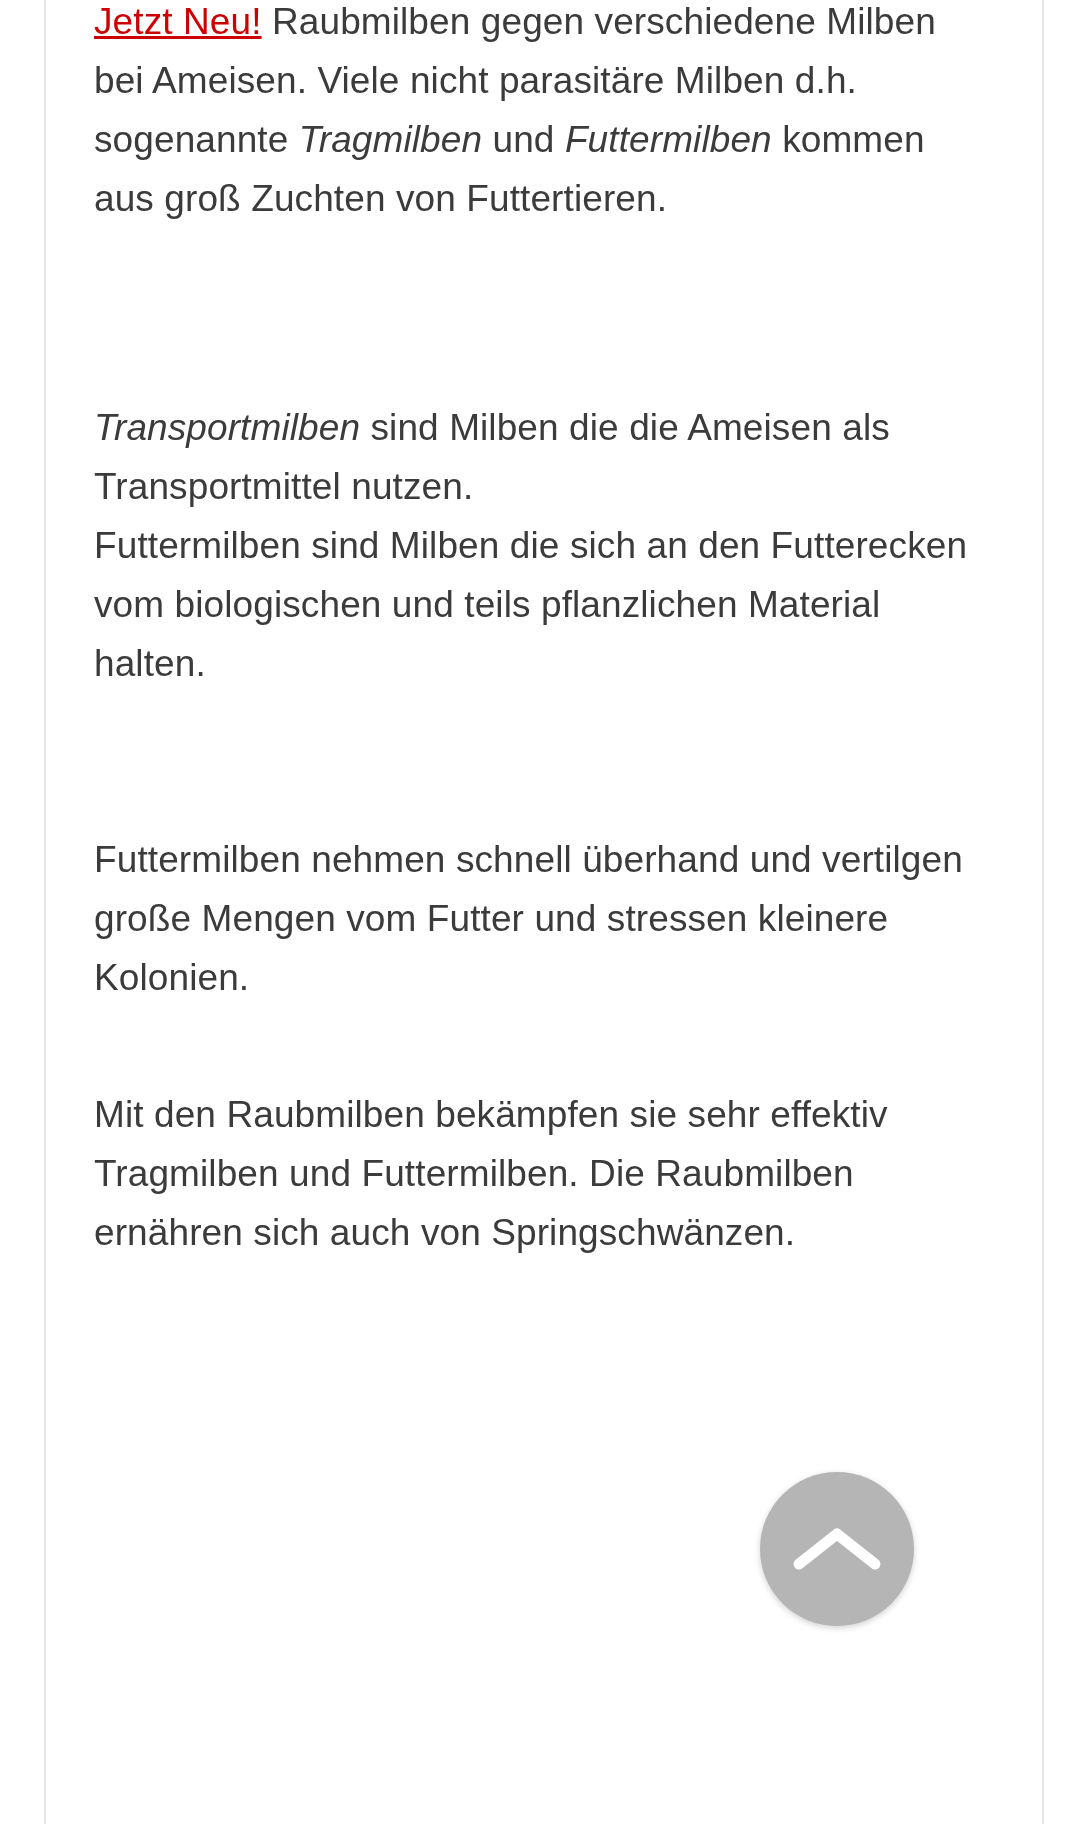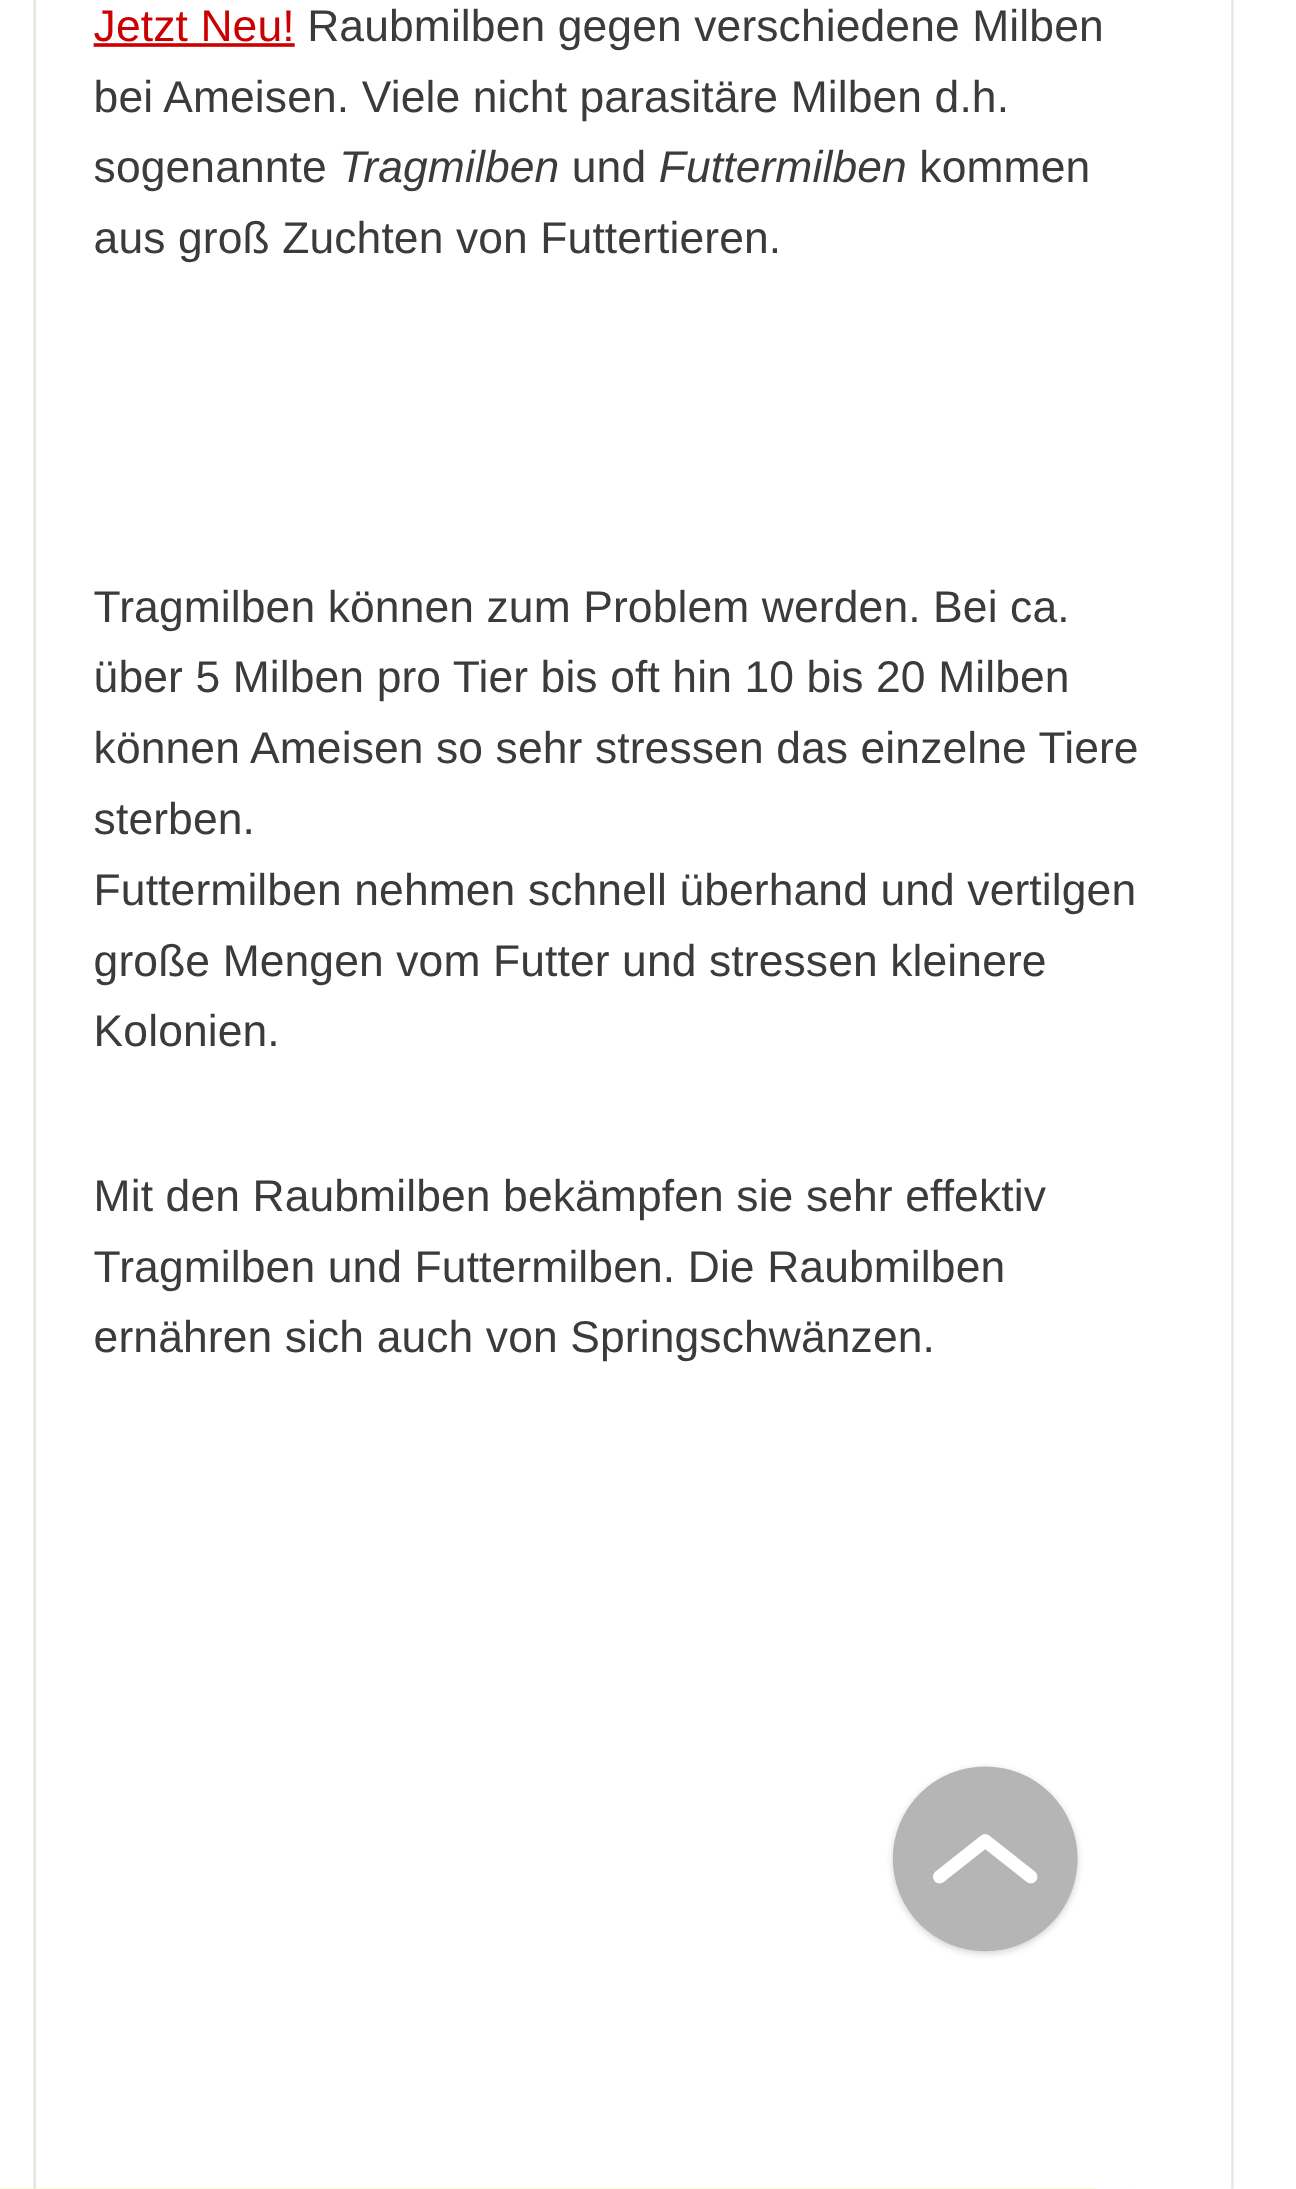--- a/index.html
+++ b/index.html
@@ -12,25 +12,25 @@
     height: 1824px;
     font-family: "Liberation Sans", sans-serif;
     color: #3a3a3a;
     position: relative;
     overflow: hidden;
   }
 
   
   #page {
     position: absolute;
-    left: 0;
+    left: 16px;
     top: 0;
     width: 941px;
     height: 1824px;
-    background: #bef264;
+    background: #f9a8d4;
   }
 
   #content-column {
     position: absolute;
     left: 28px;
     top: 0;
     width: 1000px;
     height: 1824px;
     border-left: 2px solid #e6e6e6;
     border-right: 2px solid #e6e6e6;
@@ -114,24 +114,25 @@
 
   <div id="article">
 
     <p class="para"><a class="link-new" href="#">Jetzt Neu!</a><span> Raubmilben gegen verschiedene Milben bei Ameisen. Viele nicht parasitäre Milben d.h. sogenannte </span><span class="it">Tragmilben</span><span> und </span><span class="it">Futtermilben</span><span> kommen aus groß Zuchten von Futtertieren.</span></p>
 
     <div class="gap-lg"></div>
 
 
     <div class="gap-md"></div>
 
+    <p class="para"><span class="it">Transportmilben</span><span> sind Milben die die Ameisen als Transportmittel nutzen.</span><br><span>Futtermilben sind Milben die sich an den Futterecken vom biologischen und teils pflanzlichen Material halten.</span></p>
 
     <div class="gap-md"></div>
 
-    <p class="para"><span>Tragmilben können zum Problem werden. Bei ca. über 5 Milben pro Tier bis oft hin 10 bis 20 Milben können Ameisen so sehr stressen das einzelne Tiere sterben.</span><br><span>Futtermilben nehmen schnell überhand und vertilgen große Mengen vom Futter und stressen kleinere Kolonien.</span></p>
+    <p class="para"><br><span>Futtermilben nehmen schnell überhand und vertilgen große Mengen vom Futter und stressen kleinere Kolonien.</span></p>
 
     <div class="gap-md"></div>
 
     <p class="para">Mit den Raubmilben bekämpfen sie sehr effektiv Tragmilben und Futtermilben. Die Raubmilben ernähren sich auch von Springschwänzen.</p>
 
   </div>
 
   <div id="scroll-top">
     <span>
       <svg width="92" height="58" viewBox="0 0 92 58" aria-hidden="true">

